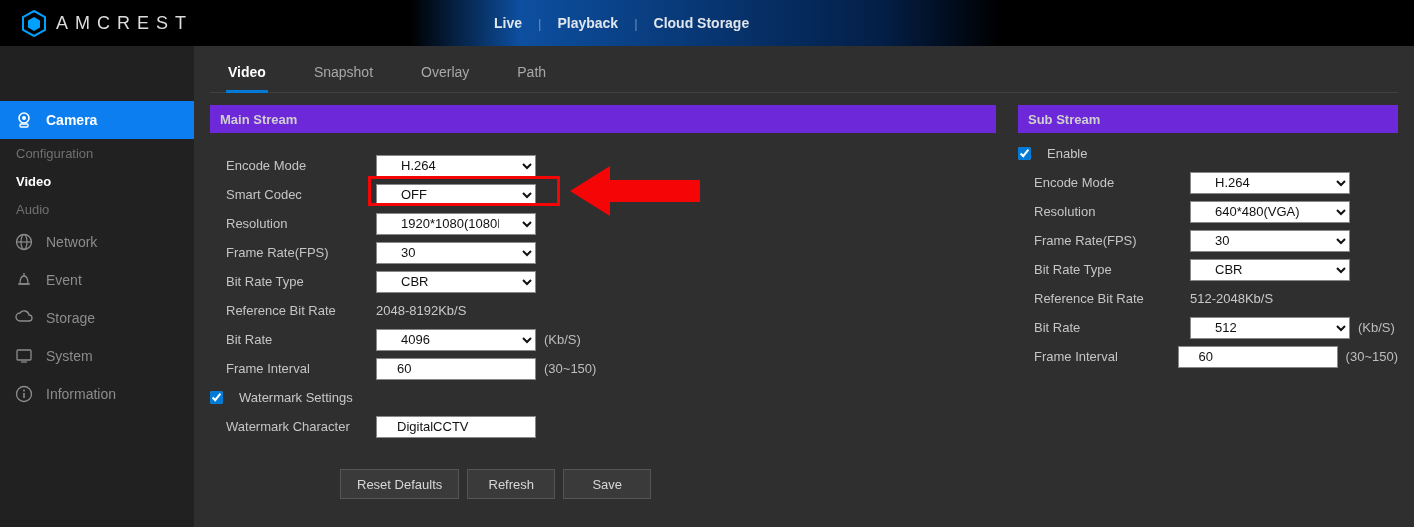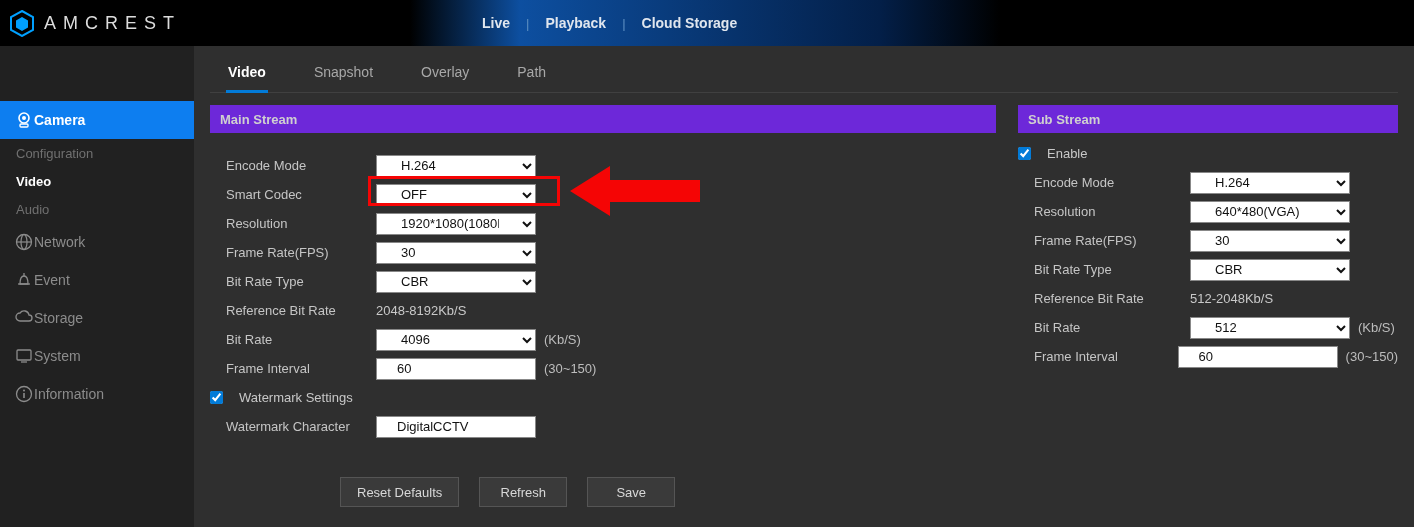--- a/index.html
+++ b/index.html
@@ -12,21 +12,21 @@
     background: #1a1a1a;
     overflow: hidden;
   }
 
   
   .header {
     height: 46px;
     background: linear-gradient(to right, #000 0, #000 410px, #0d4fa0 520px, #031f48 880px, #000 1000px);
     display: flex;
     align-items: center;
-    padding-left: 10px;
+    padding-left: 22px;
     color: #d5d5d5;
   }
   .logo { display: flex; align-items: center; gap: 10px; }
   .logo-hex {
     width: 24px; height: 27px; color:#0093ff;
   }
   .brand {
     font-size: 18px;
     letter-spacing: 7px;
     color: #dcdcdc;
@@ -39,21 +39,21 @@
   }
   .topnav .divider { color: #5d8fc2; }
 
   
   .sidebar {
     position: absolute; top: 46px; left: 0; width: 194px; bottom: 0;
     background: #212121;
   }
   .side-spacer { height: 55px; }
   .side-item {
-    display: flex; align-items: center; 
+    display: flex; align-items: center; gap: 12px;
     height: 38px; padding: 5px 14px; color: #8c8c8c; cursor: pointer;
     font-size: 14px;
   }
   .side-item .ic { width: 20px; height: 20px; display:flex; align-items:center; justify-content:center;}
   .side-item.active {
     background: #0d7ef0; color: #fff; font-weight: 700;
     position: relative;
   }
   .side-item.active::after {
     content: ""; position: absolute; right: -14px; top: 6px;
@@ -124,21 +124,21 @@
   .hl-box {
     position:absolute; border:3px solid #f50505;
     left: 158px; top: -4px; width: 192px; height: 30px; pointer-events:none;
   }
   .hl-arrow {
     position:absolute; left: 360px; top: -14px; pointer-events:none;
   }
 
   
   .btn-row {
-    display:flex; gap:20px; margin-top: 36px; margin-left: 130px;
+    display:flex; gap:8px; margin-top: 28px; margin-left: 130px;
   }
   .btn {
     height: 30px; min-width: 88px; padding: 0 16px;
     background:#3a3a3a; color:#d8d8d8; border:1px solid #555;
     cursor:pointer; font-size:13px;
   }
 
   
   .pane-sub .field-label { width: 156px; }
   .pane-sub .checkbox-row { padding-left: 0; }

